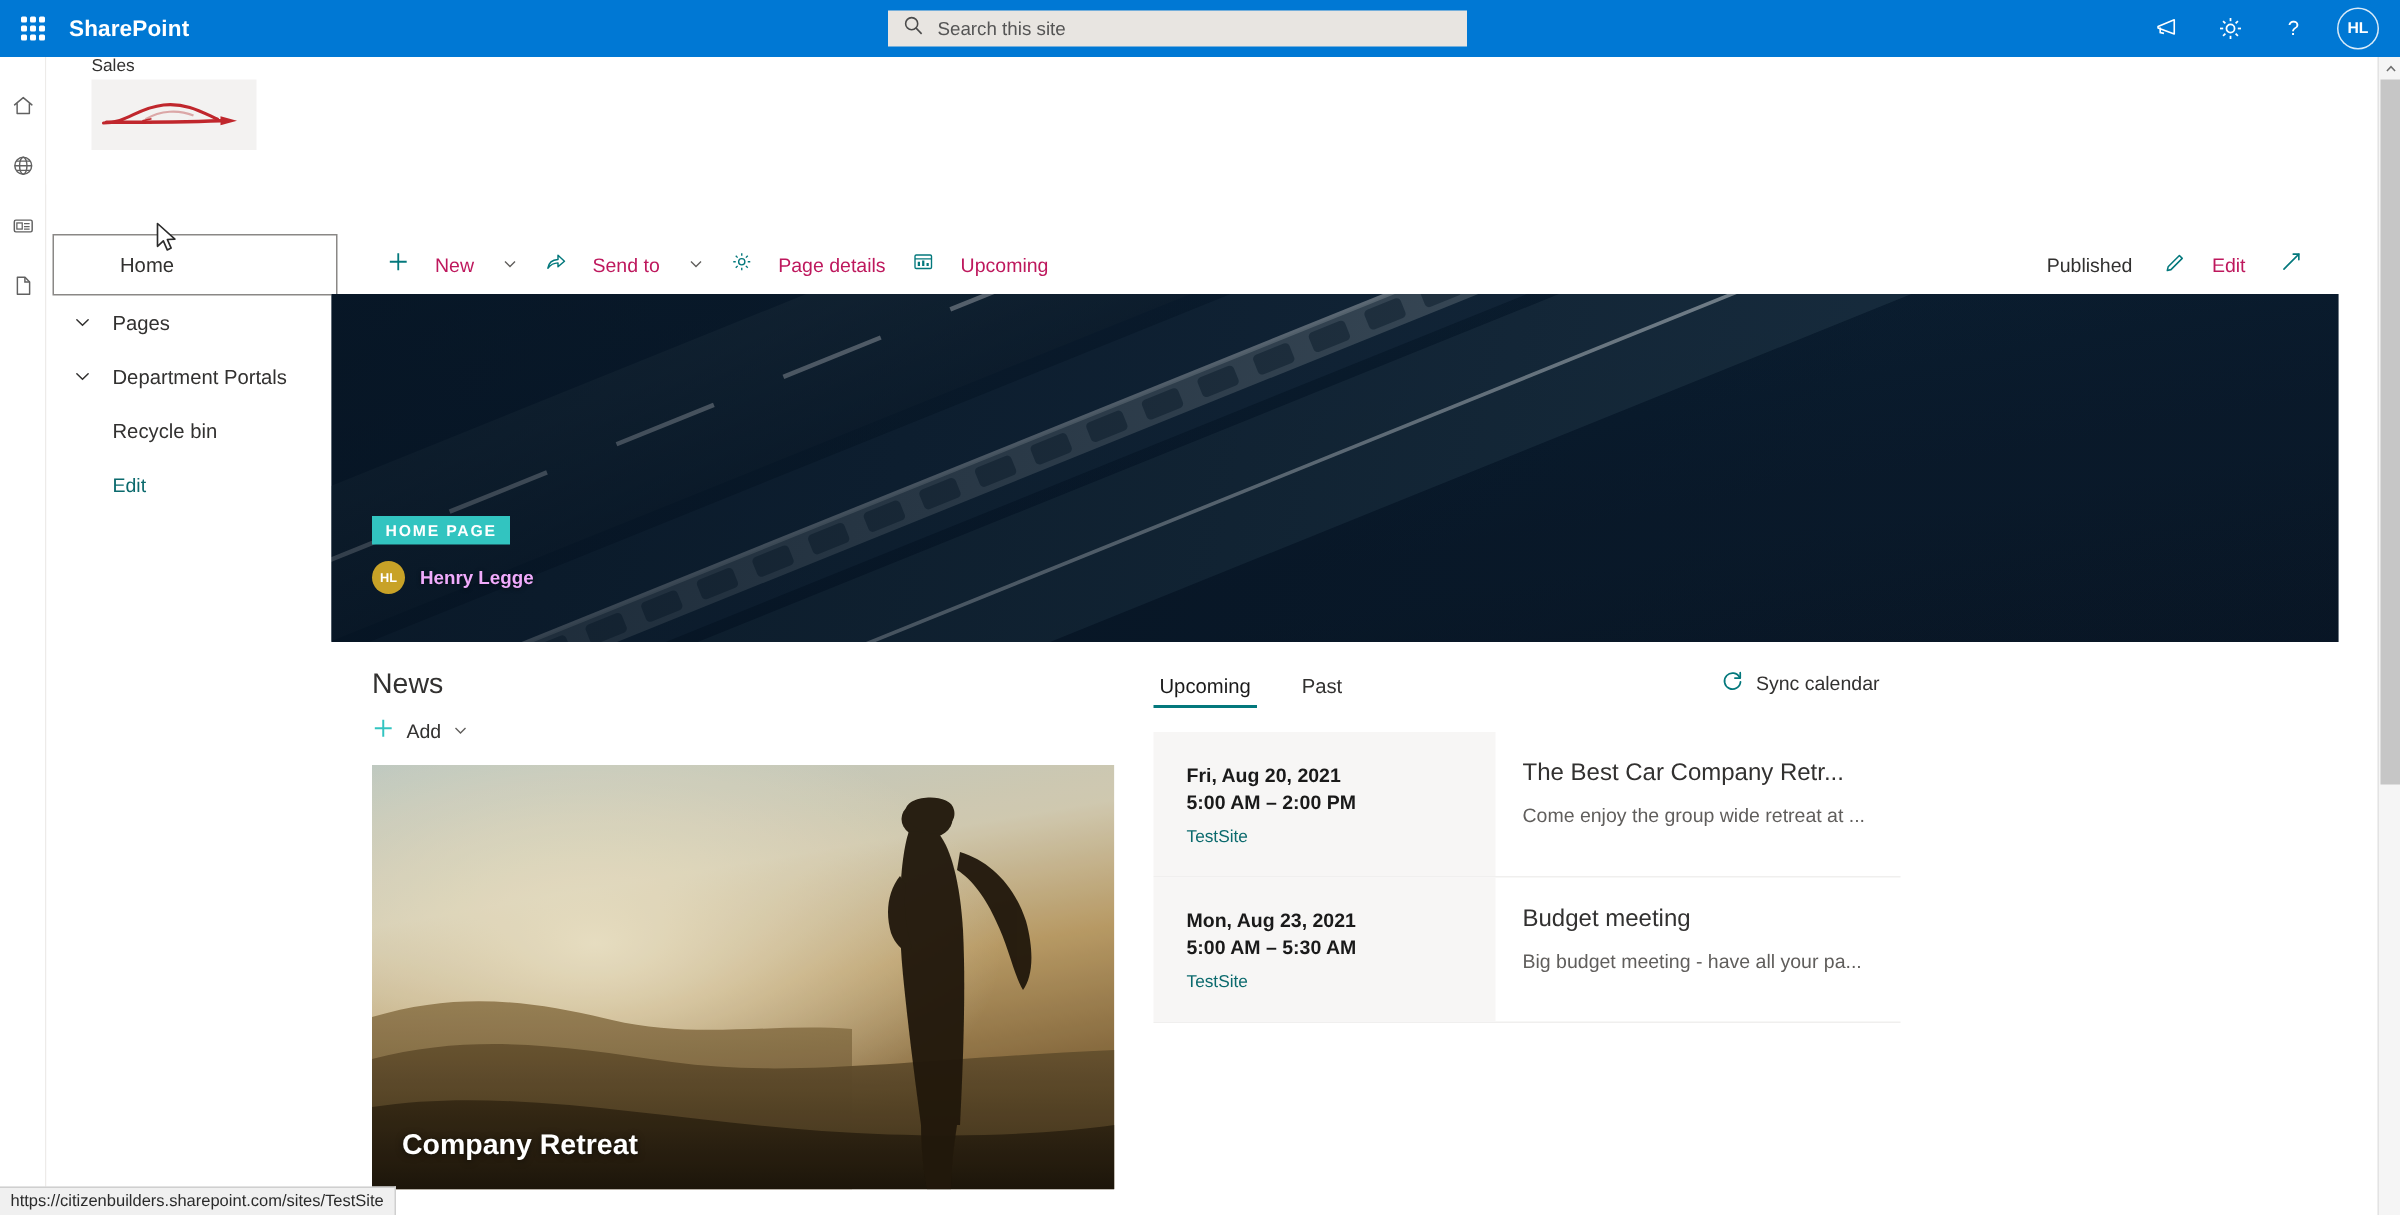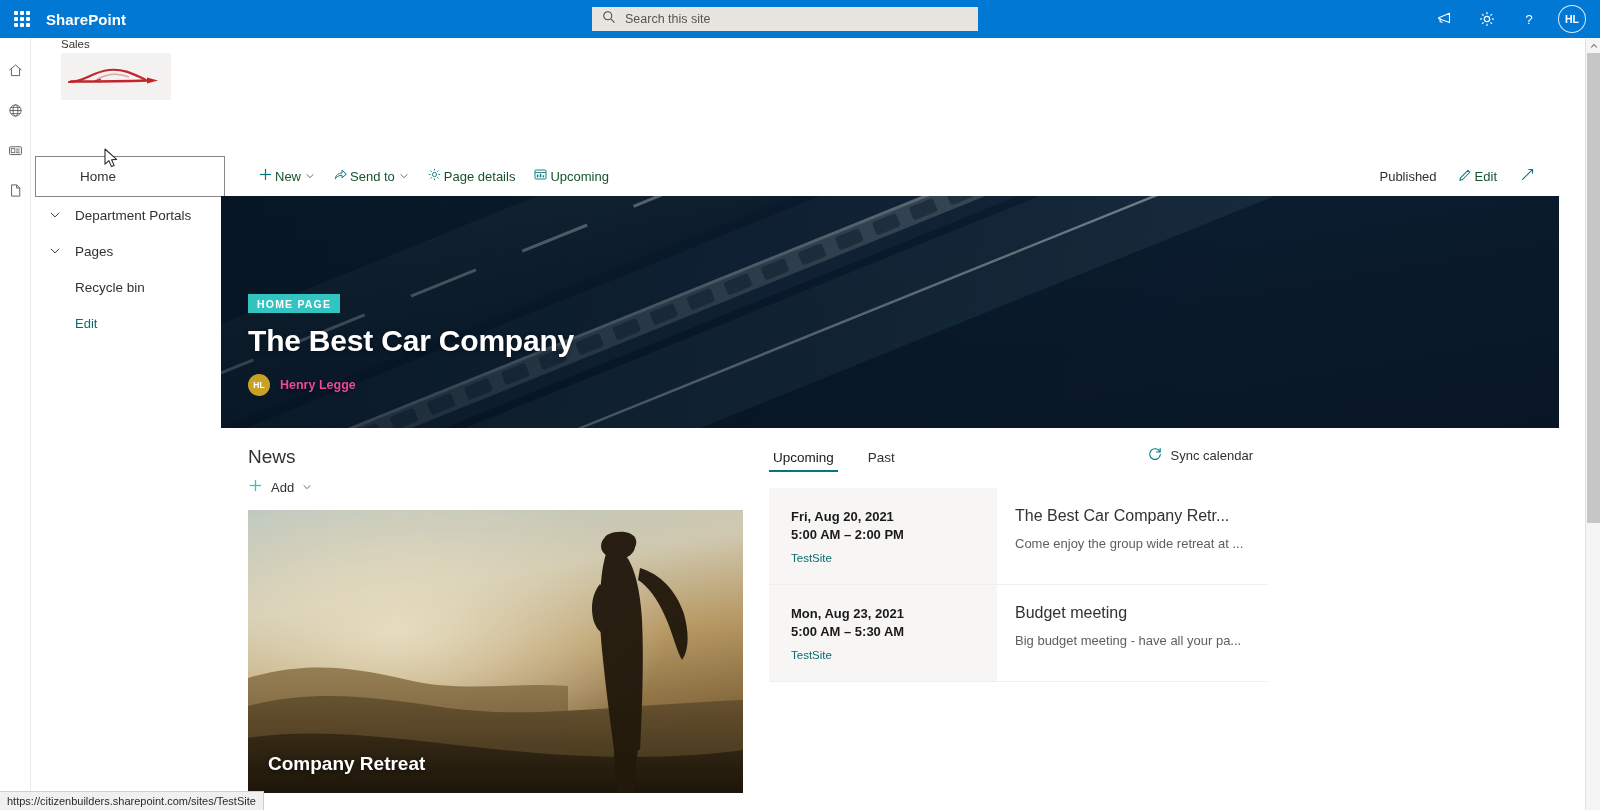--- a/index.html
+++ b/index.html
@@ -122,23 +122,23 @@
   .info-chip.static { cursor: default; }
 
   
   .command-bar {
     position: absolute; top: 118px; left: 0;
     width: 1528px; height: 40px;
     display: flex; align-items: center;
     padding-left: 218px;
   }
   .cmd {
-    display: flex; align-items: center; gap: 2px;
+    display: flex; align-items: center; gap: 17px;
     height: 40px; padding: 0 9px;
-    font-size: 13px; color: #14532d; cursor: pointer;
+    font-size: 13px; color: #be185d; cursor: pointer;
     white-space: nowrap;
   }
   .cmd .chev { margin-left: 2px; }
   .cmd-right {
     position: absolute; right: 14px; top: 0; height: 40px;
     display: flex; align-items: center; gap: 4px;
   }
   .cmd-status { font-size: 13px; color: #323130; padding: 0 8px; }
 
   
@@ -198,21 +198,21 @@
     text-shadow: 0 1px 4px rgba(0,0,0,.45);
   }
   .hero-author { display: flex; align-items: center; gap: 10px; }
   .hero-avatar {
     width: 22px; height: 22px; border-radius: 50%;
     background: #c8a227; color: #ffffff;
     font-size: 8.5px; font-weight: bold;
     display: flex; align-items: center; justify-content: center;
   }
   .hero-author-name {
-    color: #ec4899; font-size: 12.5px; font-weight: bold;
+    color: #f0abfc; font-size: 12.5px; font-weight: bold;
     text-shadow: 0 1px 3px rgba(0,0,0,.5);
   }
 
   
   .body-area {
     position: absolute; left: 0; top: 232px;
     width: 1338px; height: 382px;
     display: flex;
   }
   .col-news { width: 530px; padding: 18px 0 0 27px; }
@@ -514,29 +514,29 @@
   <div class="site-nav">
     <div class="nav-row focused">
       <span class="nav-label">Home</span>
     </div>
     <div class="nav-row">
       <span class="nav-chev">
         <svg width="12" height="12" viewBox="0 0 14 14">
             <path d="M2.6 4.8 L7 9.2 L11.4 4.8" fill="none" stroke="#323130" stroke-width="1.15" stroke-linecap="round"></path>
           </svg>
       </span>
-      <span class="nav-label">Department Portals</span>
+      <span class="nav-label">Pages</span>
     </div>
     <div class="nav-row">
       <span class="nav-chev">
         <svg width="12" height="12" viewBox="0 0 14 14">
             <path d="M2.6 4.8 L7 9.2 L11.4 4.8" fill="none" stroke="#323130" stroke-width="1.15" stroke-linecap="round"></path>
           </svg>
       </span>
-      <span class="nav-label">Pages</span>
+      <span class="nav-label">Department Portals</span>
     </div>
     <div class="nav-row indent">
       <span class="nav-label">Recycle bin</span>
     </div>
     <div class="nav-row edit-link">
       <span class="nav-label">Edit</span>
     </div>
   </div>
 
   <div class="canvas">
@@ -643,21 +643,20 @@
             </g>
           <g fill="#5b6a74">
               <rect x="1230" y="172" width="40" height="20" rx="5"></rect>
             </g>
         </g>
         <rect width="1338" height="232" fill="#071626" opacity="0.18"></rect>
       </svg>
       <div class="hero-overlay"></div>
       <div class="hero-content">
         <div class="hero-badge">HOME PAGE</div>
-        <div class="hero-title">The Best Car Company</div>
         <div class="hero-author">
           <div class="hero-avatar">HL</div>
           <div class="hero-author-name">Henry Legge</div>
         </div>
       </div>
     </div>
 
     <div class="body-area">
 
       <div class="col-news">

